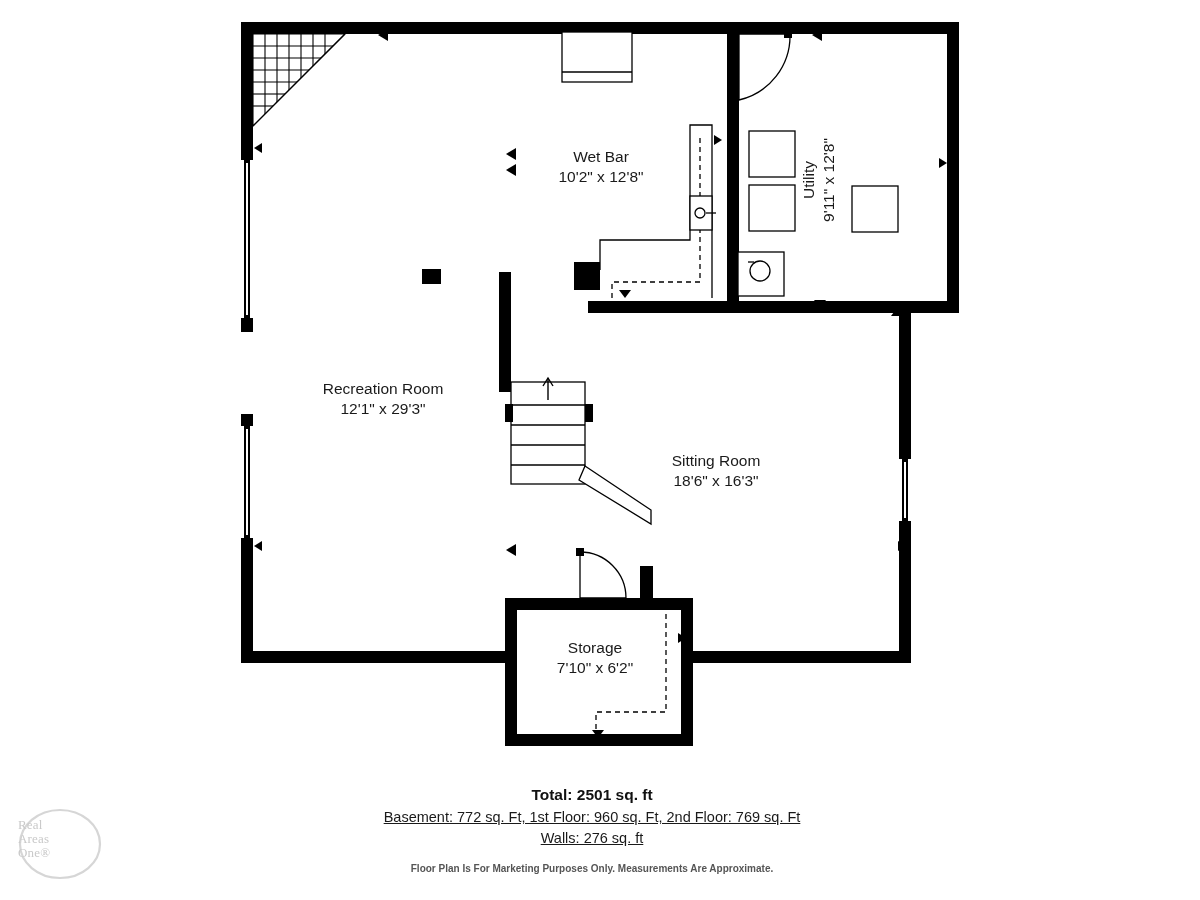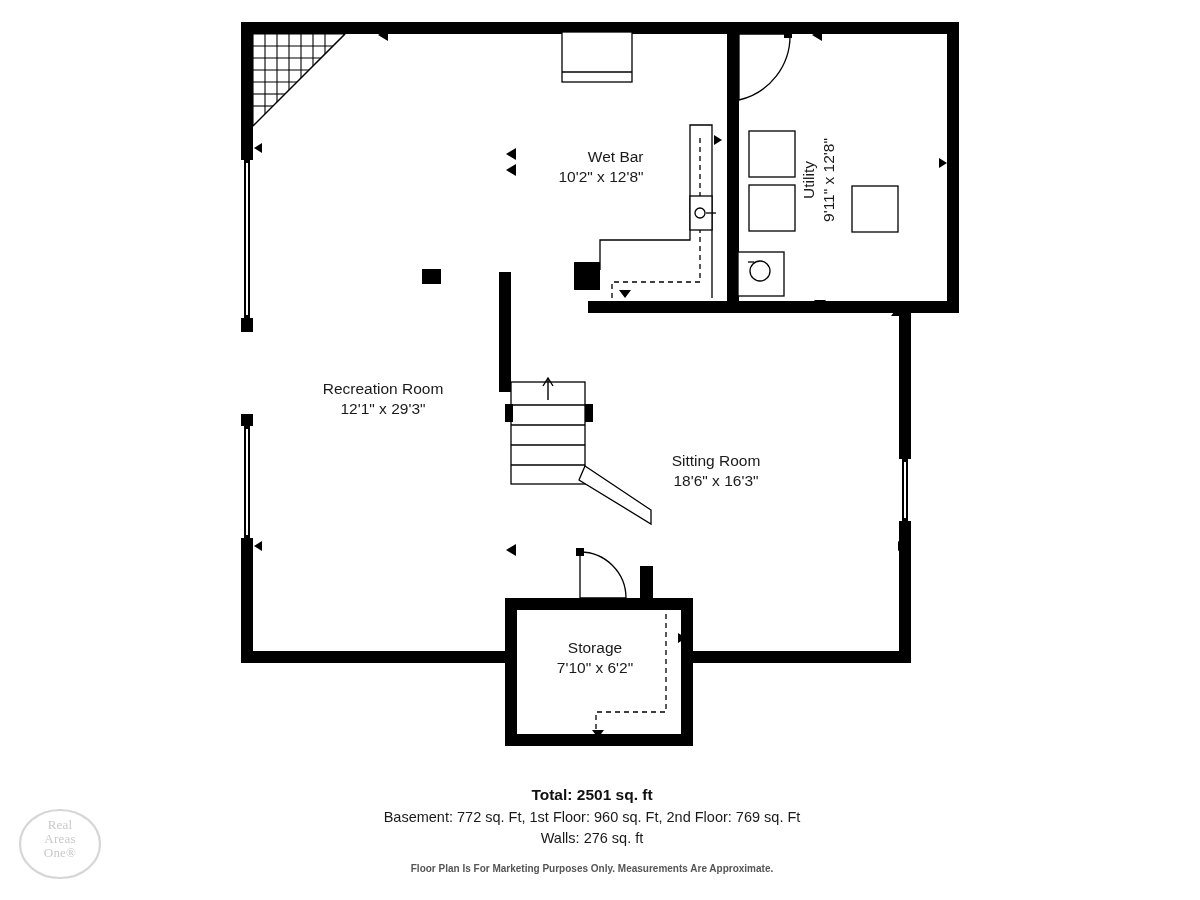--- a/index.html
+++ b/index.html
@@ -45,40 +45,41 @@
   .footer .total {
     font-size: 15.5px;
     font-weight: bold;
     color: #111;
     margin-bottom: 3px;
   }
   .footer .line {
     font-size: 14.5px;
     color: #1a1a1a;
     line-height: 1.45;
+    text-decoration: underline;
   }
   .footer .disclaimer {
     margin-top: 14px;
     font-size: 10px;
     color: #555555;
     font-weight: bold;
   }
   .logo {
     position: absolute;
     left: 18px;
     top: 808px;
     width: 84px;
     height: 72px;
   }
   .logo-text {
     position: absolute;
     left: 18px;
     top: 818px;
     width: 84px;
-    text-align: center;
+    text-align: left;
     font-family: "Liberation Serif", serif;
     font-size: 13px;
     line-height: 1.08;
     color: #c9c9c9;
     letter-spacing: 0.2px;
   }
 </style>
 </head>
 <body>
 
@@ -204,21 +205,21 @@
     <polygon points="516,148 506,154 516,160"></polygon>
     <polygon points="516,164 506,170 516,176"></polygon>
     <polygon points="516,544 506,550 516,556"></polygon>
     <polygon points="678,633 686,638 678,643"></polygon>
     <polygon points="598,738 592,730 604,730"></polygon>
     <polygon points="722,140 714,145 714,135"></polygon>
     <polygon points="625,298 619,290 631,290"></polygon>
   </g>
 </svg>
 
-<div class="room-label" style="left:601px; top:147px; transform:translate(-50%,0);text-align:right;">
+<div class="room-label" style="left:601px; top:147px; transform:translate(-50%,0);">
   <span class="name">Wet Bar</span>
   <span class="dims">10'2" x 12'8"</span>
 </div>
 
 <div class="room-label vertical" style="left:819px; top:180px; transform:translate(-50%,-50%) rotate(-90deg);">
   <span class="name">Utility</span>
   <span class="dims">9'11" x 12'8"</span>
 </div>
 
 <div class="room-label" style="left:383px; top:379px; transform:translate(-50%,0);">

